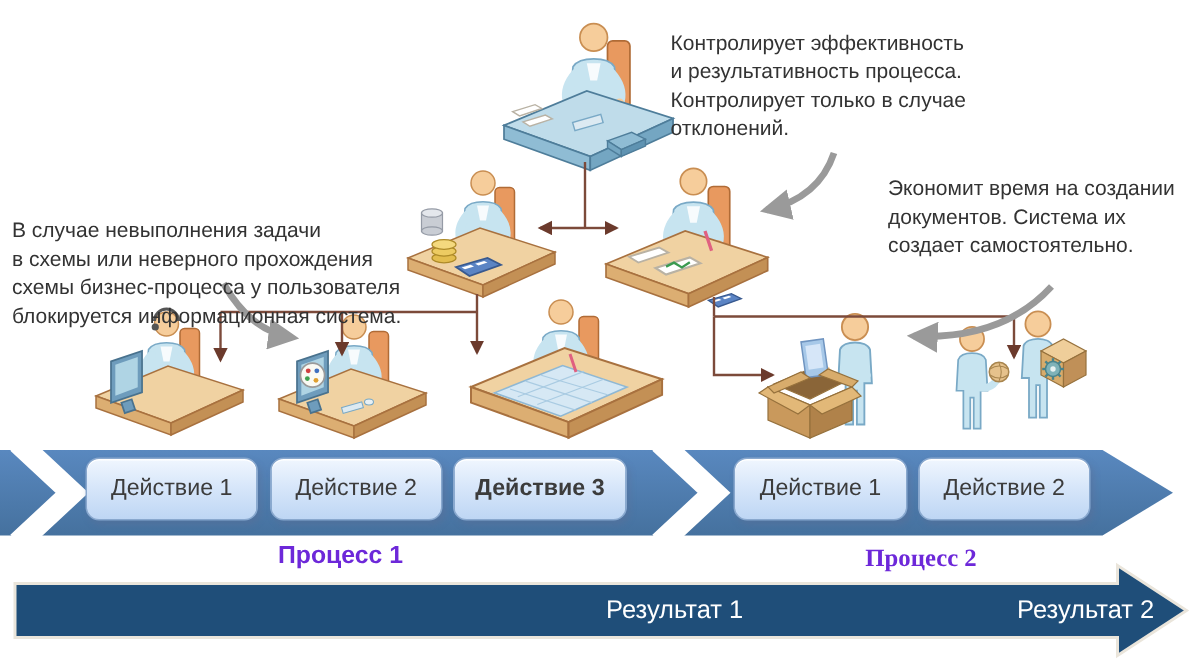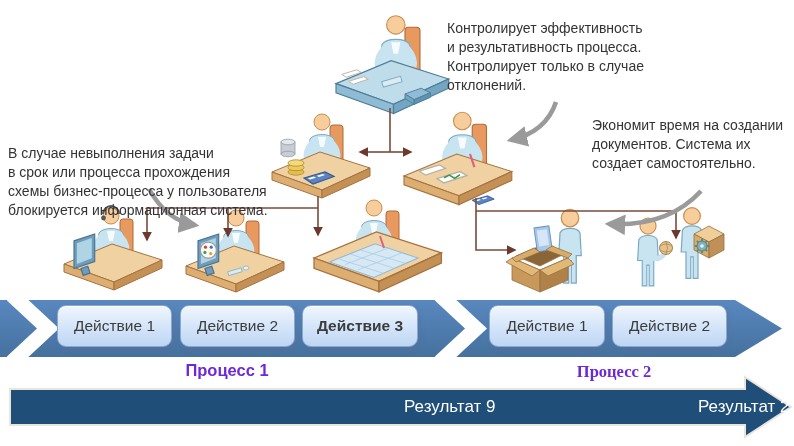--- a/index.html
+++ b/index.html
@@ -264,21 +264,21 @@
       <path d="M440,295 L476,328.5 L440,362" stroke="#ffffff" stroke-width="15" fill="none"></path>
     </g>
 
     <g>
       <polygon points="10,389 745,389 745,377 791,407 745,437 745,425 10,425" fill="#1F4E79" stroke="#EAE5DB" stroke-width="2"></polygon>
     </g>
   </svg>
 
   <div class="annot" style="left:8px;top:96px;width:242px;margin-top:48px;">
     <span>В случае невыполнения задачи</span>
-    <span>в срок или процесса прохождения</span>
+    <span>в схемы или неверного прохождения</span>
     <span>схемы бизнес-процесса у пользователя</span>
     <span>блокируется информационная система.</span>
   </div>
 
   <div class="annot" style="left:447px;top:19px;width:220px;">
     <span>Контролирует эффективность</span>
     <span>и результативность процесса.</span>
     <span>Контролирует только в случае</span>
     <span>отклонений.</span>
   </div>
@@ -291,16 +291,16 @@
 
   <div class="action-btn" style="left:57px;top:305px;width:113px;">Действие 1</div>
   <div class="action-btn" style="left:180px;top:305px;width:113px;">Действие 2</div>
   <div class="action-btn" style="left:302px;top:305px;width:114px;font-weight:bold;">Действие 3</div>
   <div class="action-btn" style="left:489px;top:305px;width:114px;">Действие 1</div>
   <div class="action-btn" style="left:612px;top:305px;width:113px;">Действие 2</div>
 
   <div class="proc-label" style="left:227px;top:361px;">Процесс 1</div>
   <div class="proc-label" style="left:614px;top:362px;font-family:Liberation Serif, serif;">Процесс 2</div>
 
-  <div class="result-label" style="left:404px;top:389px;">Результат 9</div>
-  <div class="result-label" style="left:678px;top:389px;margin-left:20px;">Результат 2</div>
+  <div class="result-label" style="left:404px;top:389px;">Результат 1</div>
+  <div class="result-label" style="left:678px;top:389px;">Результат 2</div>
 
 </div>
 
 </body></html>

